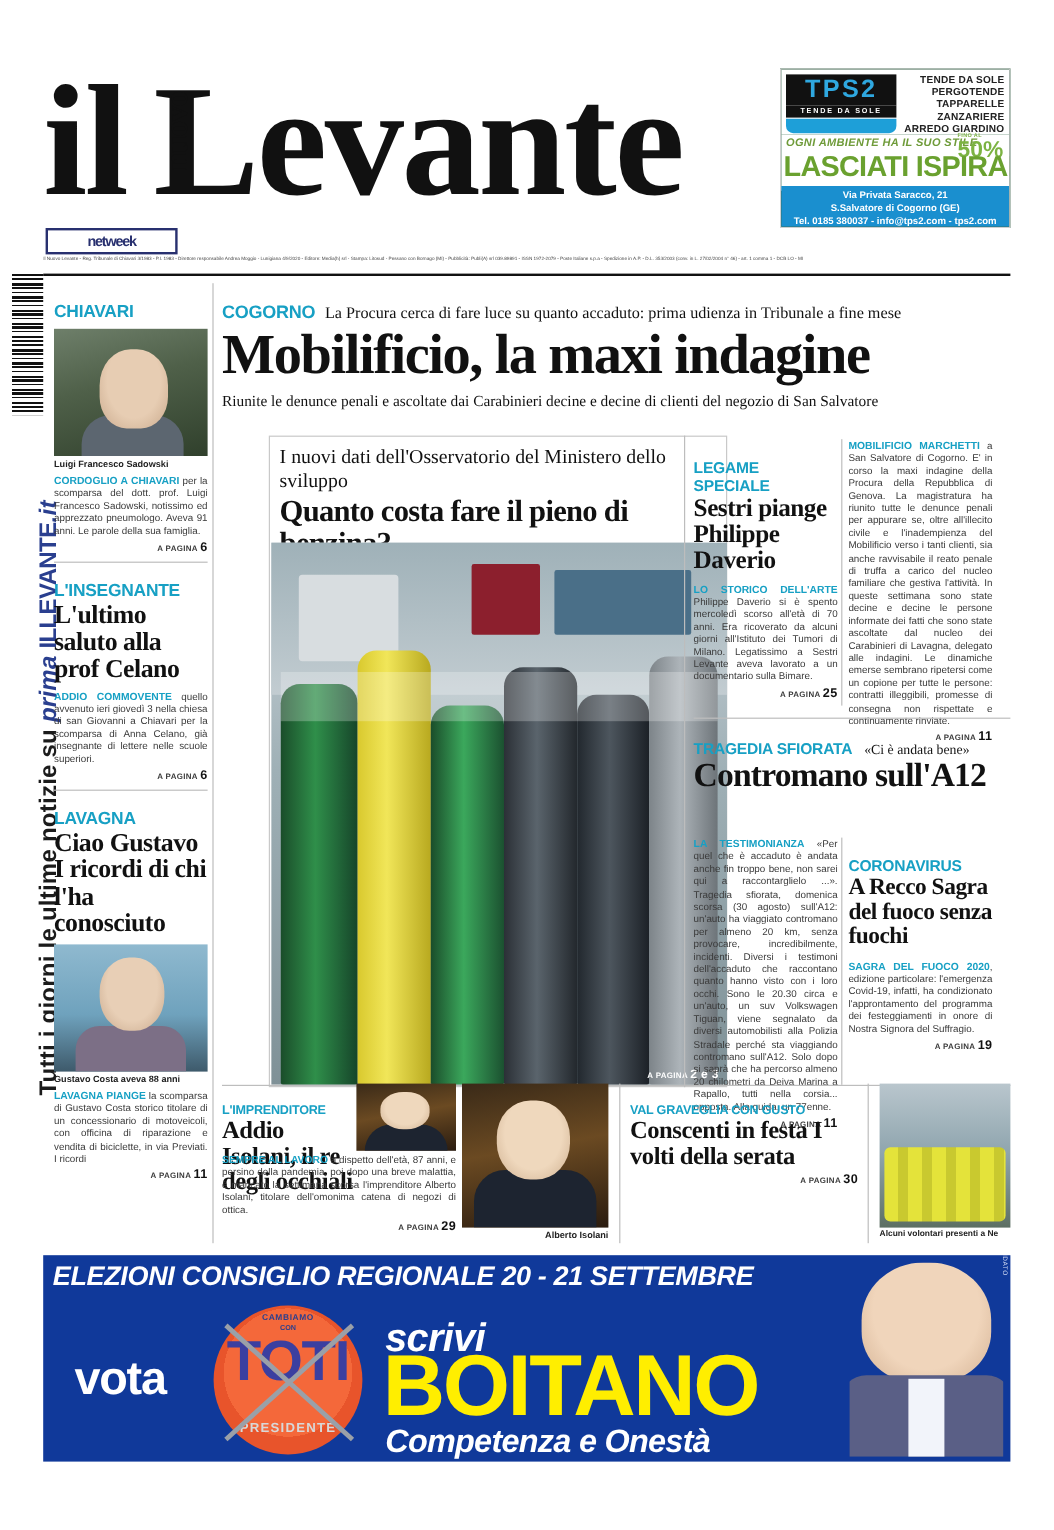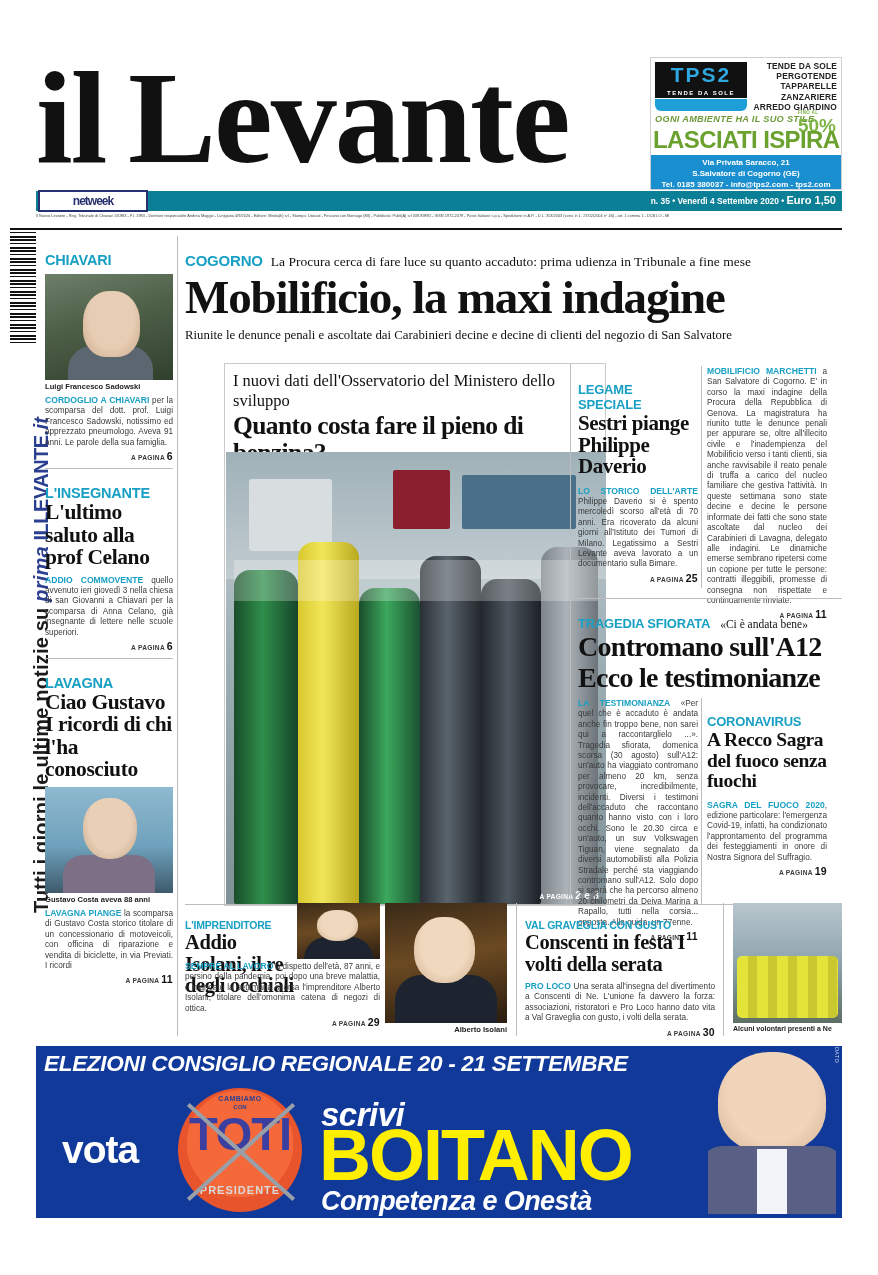--- a/index.html
+++ b/index.html
@@ -238,26 +238,20 @@
       </div>
       <div class="tps-lasciati">LASCIATI ISPIRARE</div>
     </div>
     <div class="tps-bot">
       <div>Via Privata Saracco, 21</div>
       <div>S.Salvatore di Cogorno (GE)</div>
       <div>Tel. 0185 380037 - info@tps2.com - tps2.com</div>
     </div>
   </div>
 
-  <div class="nwbar">
-    <div class="nw-right">
-      <span>n. 35 • Venerdì 4 Settembre 2020 •</span>
-      <b>Euro 1,50</b>
-    </div>
-  </div>
   <div class="nw-logo">netweek</div>
   <div class="colophon">Il Nuovo Levante - Reg. Tribunale di Chiavari 3/1983 - P.I. 1983 - Direttore responsabile Andrea Moggio - Lunigiana 4/9/2020 - Editore: Media(h) srl - Stampa: Litosud - Pessano con Bornago (MI) - Pubblicità: Publi(A) srl 039.89891 - ISSN 1972-2079 - Poste Italiane s.p.a - Spedizione in A.P. - D.L. 353/2003 (conv. in L. 27/02/2004 n° 46) - art. 1 comma 1 - DCB LO - MI</div>
   <div class="hr-top"></div>
 
   <div class="vstrip">
     <div class="barcode"></div>
     <div class="vtext">
       <span>Tutti i giorni le ultime notizie su </span><span class="brand"><span>prima</span> <b>ILLEVANTE</b><span>.it</span></span>
     </div>
   </div>
@@ -367,21 +361,20 @@
     </div>
   </div>
 
   <div class="rule" style="position:absolute;left:578px;top:592px;width:264px;"></div>
   <div class="tragedia">
     <div style="display:flex;align-items:baseline;gap:10px;">
       <span class="kicker sm">TRAGEDIA SFIORATA</span>
       <span class="quote">«Ci è andata bene»</span>
     </div>
     <h2>Contromano sull'A12</h2>
-    <h2>Ecco le testimonianze</h2>
   </div>
 
   <div class="vrule" style="left:701px; top:698px; height:206px;"></div>
 
   <div class="tcol1">
     <div class="body-txt">
       <span class="lead">LA TESTIMONIANZA</span><span> «Per quel che è accaduto è andata anche fin troppo bene, non sarei qui a raccontarglielo ...». Tragedia sfiorata, domenica scorsa (30 agosto) sull'A12: un'auto ha viaggiato contromano per almeno 20 km, senza provocare, incredibilmente, incidenti. Diversi i testimoni dell'accaduto che raccontano quanto hanno visto con i loro occhi. Sono le 20.30 circa e un'auto, un suv Volkswagen Tiguan, viene segnalato da diversi automobilisti alla Polizia Stradale perché sta viaggiando contromano sull'A12. Solo dopo si saprà che ha percorso almeno 20 chilometri da Deiva Marina a Rapallo, tutti nella corsia... opposta. Alla guida, un 77enne.</span>
     </div>
     <div class="pagina">
       <span>A PAGINA</span>
@@ -420,23 +413,20 @@
     </div>
     <div class="photo ph-man3 bimg" style="left:112px;width:83px;height:56px;"></div>
     <div class="photo ph-man3" style="position:absolute;left:200px;top:0;width:122px;height:120px;"></div>
     <div class="caption" style="position:absolute;left:200px;top:120px;width:122px;text-align:right;">Alberto Isolani</div>
 
     <div class="vrule" style="left:331px;top:0;height:133px;"></div>
 
     <div class="bbox" style="left:340px; width:190px;">
       <div class="kicker sm" style="font-size:10.5px;">VAL GRAVEGLIA CON GUSTO</div>
       <h3>Conscenti in festa I volti della serata</h3>
-      <div class="body-txt" style="margin-top:6px;">
-        <span class="lead">PRO LOCO</span><span> Una serata all'insegna del divertimento a Conscenti di Ne. L'unione fa davvero la forza: associazioni, ristoratori e Pro Loco hanno dato vita a Val Graveglia con gusto, i volti della serata.</span>
-      </div>
       <div class="pagina">
         <span>A PAGINA</span>
         <b>30</b>
       </div>
     </div>
 
     <div class="vrule" style="left:538px;top:0;height:133px;"></div>
 
     <div class="photo ph-group" style="position:absolute;left:548px;top:0;width:109px;height:120px;"></div>
     <div class="caption" style="position:absolute;left:548px;top:120px;width:109px;text-align:left;font-size:7px;">Alcuni volontari presenti a Ne</div>

